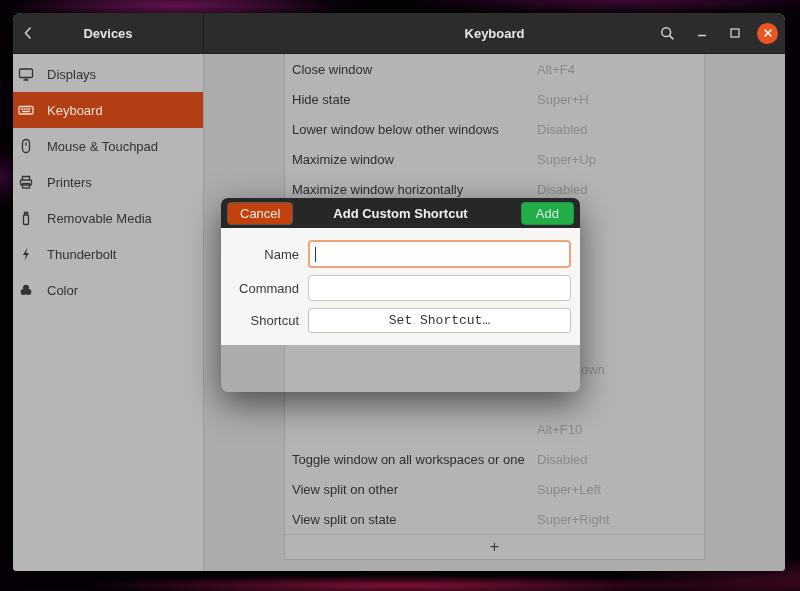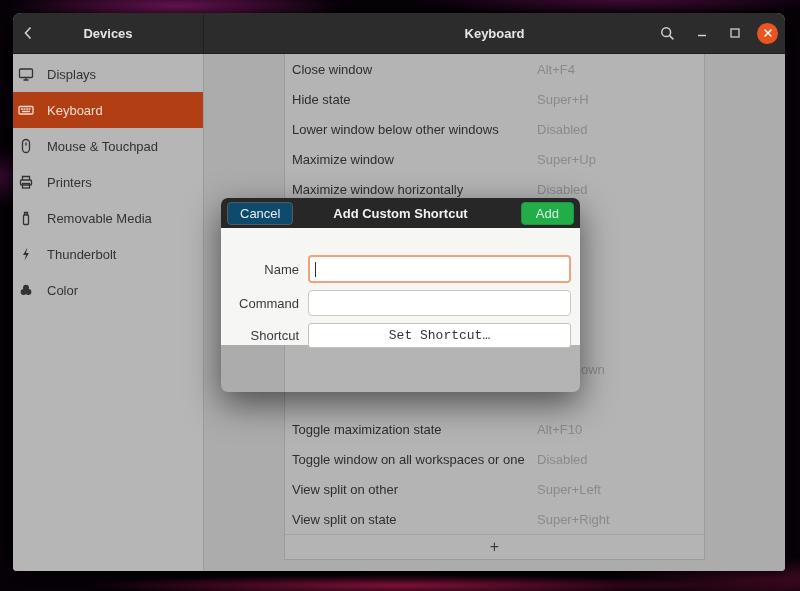--- a/index.html
+++ b/index.html
@@ -57,25 +57,25 @@
   .row.partial .val{left:296px;}
   .plus-row{height:25px;border-top:1px solid #a3a3a3;display:flex;align-items:center;justify-content:center;
     font-size:16px;color:#3c3c3c;cursor:pointer;}
   
   .dialog{
     position:absolute;left:208px;top:185px;width:359px;height:194px;z-index:10;
     border-radius:7px;overflow:hidden;box-shadow:0 12px 34px rgba(0,0,0,.55);
   }
   .dlg-header{height:30px;background:#272727;display:flex;align-items:center;position:relative;}
   .dlg-title{position:absolute;left:0;right:0;text-align:center;font-size:13px;font-weight:bold;color:#f1f1f1;pointer-events:none;}
-  .btn-cancel{margin-left:6px;z-index:2;padding:3px 12px;background:#0c4a6e;border:1px solid #585858;
+  .btn-cancel{margin-left:6px;z-index:2;padding:3px 12px;background:#c2410c;border:1px solid #585858;
     border-radius:4px;color:#ececec;font-size:13px;font-family:inherit;cursor:pointer;}
   .btn-add{margin-left:auto;margin-right:6px;z-index:2;padding:3px 14px;background:var(--green);
     border:1px solid #1d9640;border-radius:4px;color:#d7eedd;font-size:13px;font-family:inherit;cursor:pointer;}
-  .dlg-body{height:117px;background:#f6f6f4;padding-top:27px;}
+  .dlg-body{height:117px;background:#f6f6f4;padding-top:12px;}
   .form-row{display:flex;align-items:center;margin:0 9px 7px 0;}
   .form-label{width:78px;text-align:right;margin-right:9px;font-size:13px;color:#3a3a3a;}
   .entry{flex:1;height:26px;background:#fff;border:1px solid #ccc8c0;border-radius:4px;position:relative;}
   .entry.focused{border:2px solid var(--focus);height:28px;}
   .caret{position:absolute;left:5px;top:5px;width:1px;height:15px;background:#2d2d2d;}
   .btn-set{flex:1;height:25px;background:#fff;border:1px solid #c6c2ba;border-radius:3px;
     font-size:13px;color:#333;font-family:Liberation Mono, monospace;cursor:pointer;}
 </style>
 </head>
 <body>
@@ -232,21 +232,20 @@
           </div>
           <div class="row partial">
             <span class="lbl"></span>
             <span class="val">own</span>
           </div>
           <div class="row">
             <span class="lbl"></span>
             <span class="val"></span>
           </div>
           <div class="row">
-            <span class="lbl">Toggle maximization state</span>
             <span class="val">Alt+F10</span>
           </div>
           <div class="row">
             <span class="lbl">Toggle window on all workspaces or one</span>
             <span class="val">Disabled</span>
           </div>
           <div class="row">
             <span class="lbl">View split on other</span>
             <span class="val">Super+Left</span>
           </div>

